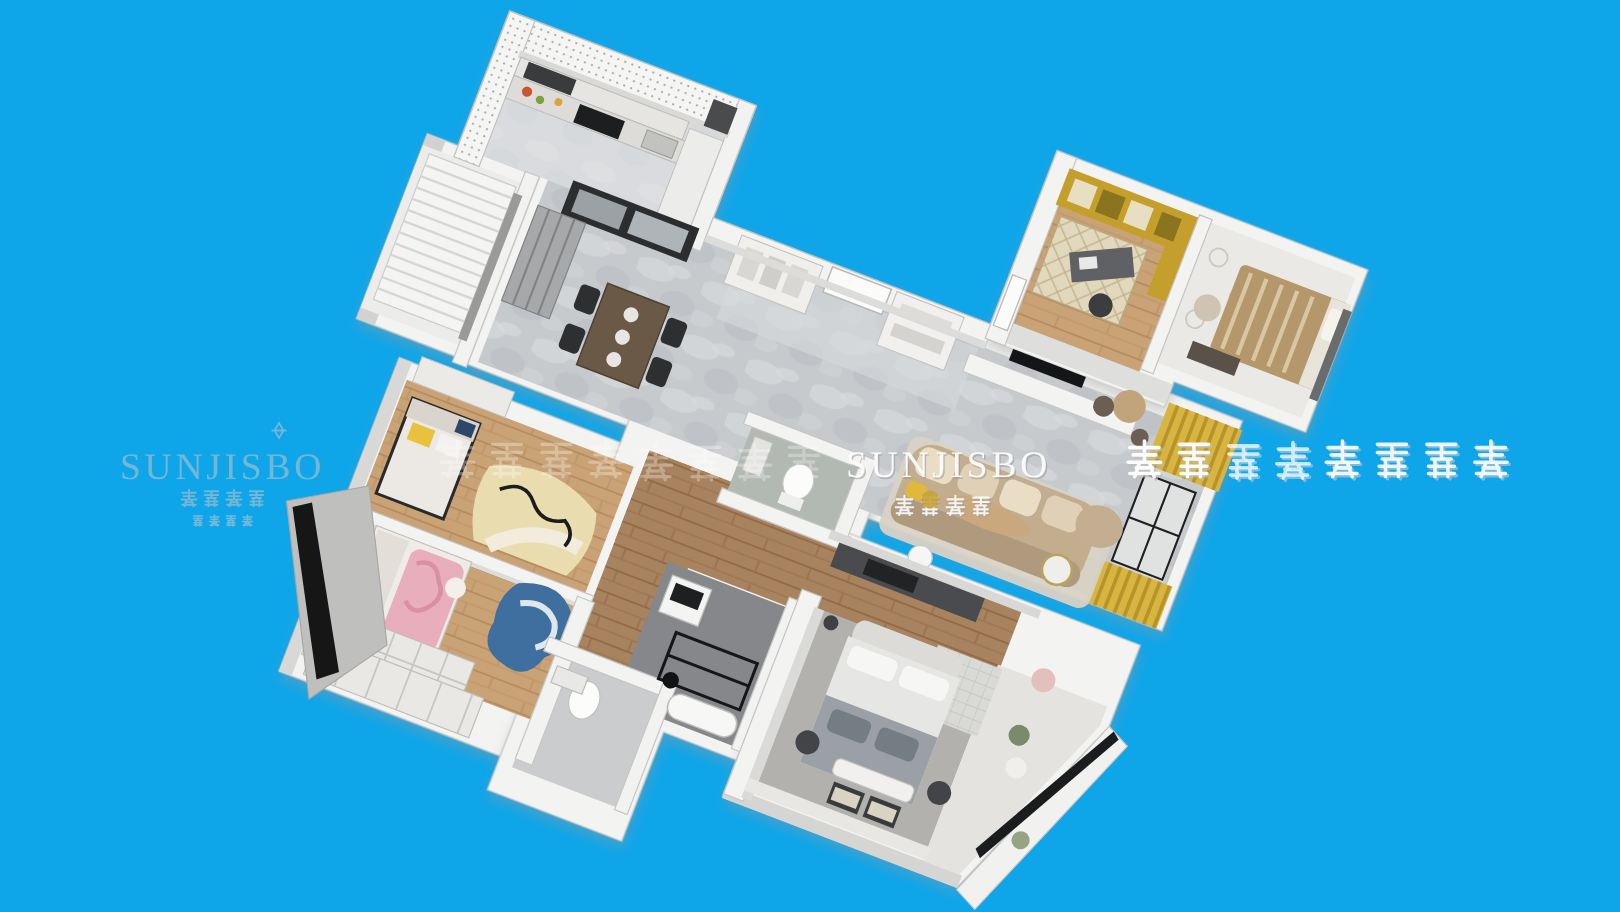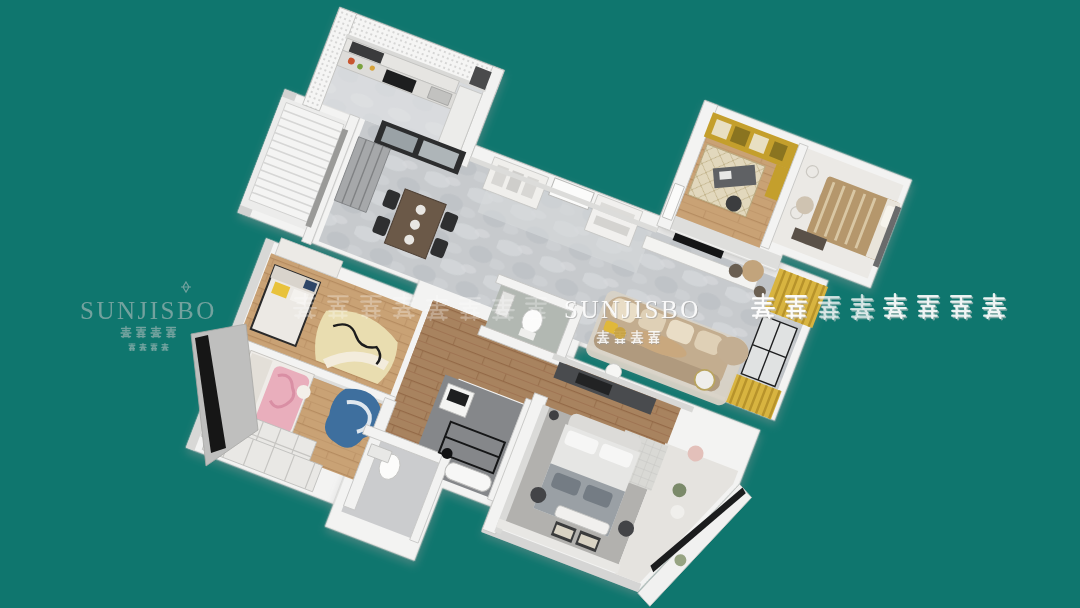--- a/index.html
+++ b/index.html
@@ -1,16 +1,16 @@
 <!DOCTYPE html>
 <html><head>
 <meta charset="utf-8">
 <style>
   html,body{margin:0;padding:0;background:#ffffff;}
-  .stage{position:relative;width:1080px;height:608px;background:#0f766e;overflow:hidden;
+  .stage{position:relative;width:1080px;height:608px;background:#0ea5e9;overflow:hidden;
          font-family:"Liberation Sans", sans-serif;}
 </style>
 </head>
 <body>
 <div class="stage">
 <svg width="1080" height="608" viewBox="0 0 1080 608" xmlns="http://www.w3.org/2000/svg">
 <defs>
   <filter id="soft" x="-20%" y="-20%" width="140%" height="140%">
     <feDropShadow dx="2" dy="4" stdDeviation="4" flood-color="#9a9a9a" flood-opacity="0.4"></feDropShadow>
   </filter>

